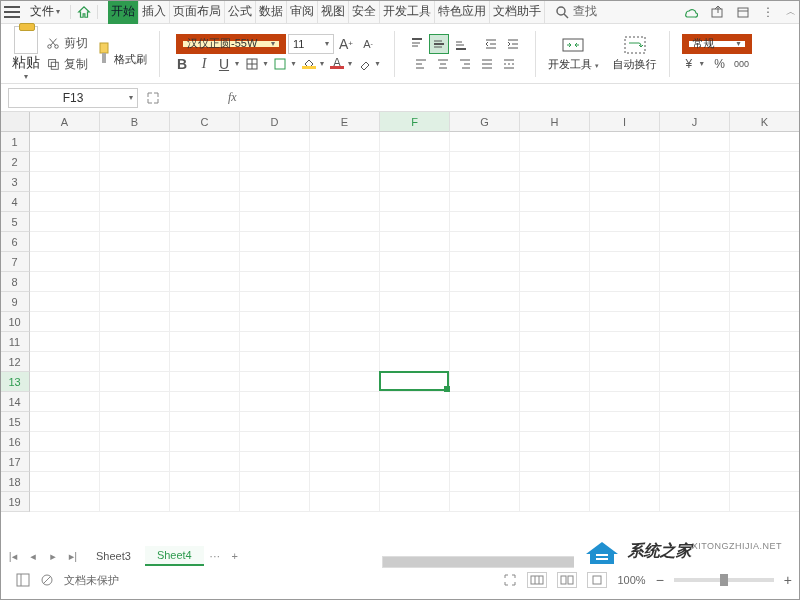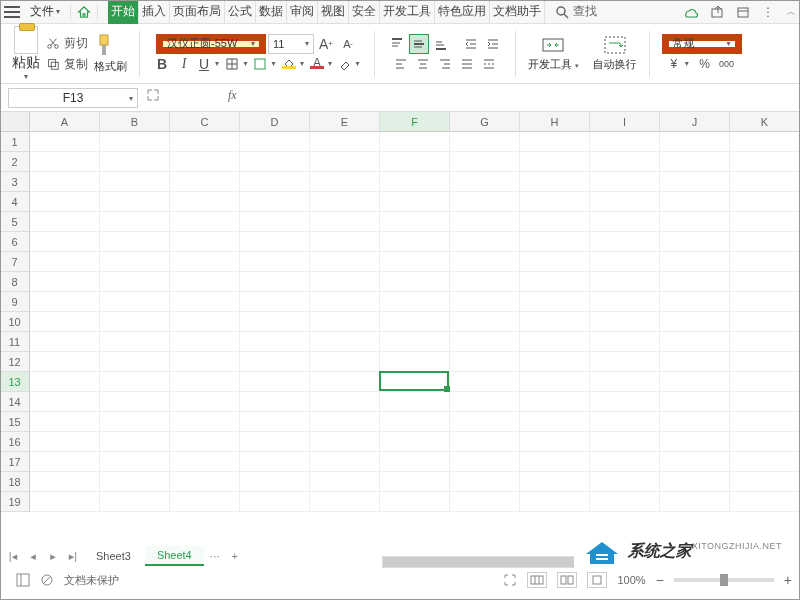--- a/index.html
+++ b/index.html
@@ -9,55 +9,55 @@
 .menubar { height: 24px; background: #f7f7f7; display: flex; align-items: center; padding: 0 4px; border-bottom: 1px solid #e0e0e0; gap: 44px; }
 .menu-left { display: flex; align-items: center; gap: 2px; }
 .hamburger { width: 16px; height: 12px; display: flex; flex-direction: column; justify-content: space-between; margin-right: 4px; cursor: pointer; }
 .hamburger span { height: 2px; background: #555; }
 .menu-file { display: flex; align-items: center; gap: 2px; cursor: pointer; padding: 2px 4px; }
 .menu-file .dd { font-size: 8px; color: #666; }
 .vsep { width: 1px; height: 14px; background: #ddd; margin: 0 4px; }
 .home-icon { width: 14px; height: 14px; cursor: pointer; }
 .tabs { display: flex; align-items: stretch; height: 100%; margin-left: 4px; }
 .tab { padding: 4px 3px; cursor: pointer; color: #444; font-size: 12px; border-right: 1px solid #e0e0e0; display: flex; align-items: center; }
-.tab.active { background: #2e9b4f; color: #ffffff; }
+.tab.active { background: #2e9b4f; color: #0f172a; }
 .menu-search { display: flex; align-items: center; gap: 4px; margin-left: 8px; cursor: pointer; color: #666; }
 .menu-right { margin-left: auto; display: flex; align-items: center; gap: 12px; color: #666; }
 .menu-right .ico { cursor: pointer; }
 
 
 .ribbon { height: 60px; background: #fff; border-bottom: 1px solid #e0e0e0; display: flex; align-items: center; padding: 4px 8px; gap: 6px; }
 .rgroup { display: flex; flex-direction: column; align-items: center; justify-content: center; height: 100%; padding: 0 4px; }
 .rgroup.row { flex-direction: row; gap: 4px; }
 .paste-btn { display: flex; flex-direction: column; align-items: center; cursor: pointer; }
 .paste-ico { width: 24px; height: 28px; background: linear-gradient(#fff,#fff); border: 1px solid #ccc; position: relative; }
 .paste-ico::before { content: ""; position: absolute; top: -4px; left: 4px; width: 14px; height: 6px; background: #f0c040; border: 1px solid #c0a030; border-radius: 2px; }
 .smallbtn { display: flex; align-items: center; gap: 4px; cursor: pointer; color: #555; padding: 1px 2px; font-size: 12px; }
 .smallbtn svg { width: 14px; height: 14px; }
 .vstack { display: flex; flex-direction: column; gap: 2px; }
-.brush-big { display: flex; flex-direction: column; align-items: flex-start; cursor: pointer; }
+.brush-big { display: flex; flex-direction: row; align-items: flex-end; cursor: pointer; }
 .vdiv { width: 1px; height: 46px; background: #e0e0e0; margin: 0 2px; }
 .font-row { display: flex; align-items: center; gap: 2px; }
 .font-select { width: 110px; height: 20px; border: 7px solid #c2410c; padding: 0 4px; display: flex; align-items: center; justify-content: space-between; background: #fff; font-size: 11px; }
 .font-select.highlight { background: #fff3c0; }
 .size-select { width: 46px; height: 20px; border: 1px solid #ccc; padding: 0 4px; display: flex; align-items: center; justify-content: space-between; background: #fff; font-size: 11px; }
 .dd-arrow { font-size: 8px; color: #666; }
 .iconbtn { width: 20px; height: 20px; display: flex; align-items: center; justify-content: center; cursor: pointer; color: #555; }
 .iconbtn.dd { width: 26px; justify-content: space-around; }
 .iconbtn.active { background: #d0e8d8; border: 1px solid #2e9b4f; }
 .format-row { display: flex; gap: 2px; align-items: center; }
 .bold { font-weight: bold; font-size: 14px; }
 .italic { font-style: italic; font-family: serif; font-size: 14px; }
 .underline { text-decoration: underline; font-size: 14px; }
 .color-swatch { width: 14px; height: 3px; margin-top: -2px; }
 .bigbtn { display: flex; flex-direction: column; align-items: center; cursor: pointer; font-size: 11px; gap: 2px; padding: 2px 4px; }
 .bigbtn .dd-arrow { font-size: 7px; }
 
 
-.formulabar { height: 28px; border-bottom: 1px solid #ddd; display: flex; padding: 4px 8px; gap: 8px; }
+.formulabar { height: 28px; border-bottom: 1px solid #ddd; display: flex; align-items: center; padding: 4px 8px; gap: 8px; }
 .namebox { width: 130px; height: 20px; border: 1px solid #ccc; display: flex; align-items: center; justify-content: center; position: relative; font-size: 12px; }
 .namebox .dd-arrow { position: absolute; right: 4px; }
 .fx { font-style: italic; font-family: serif; color: #666; cursor: pointer; }
 .formula-input { flex: 1; height: 20px; border: none; outline: none; }
 .expand-ico { width: 14px; height: 14px; margin-right: 60px; cursor: pointer; }
 
 
 .grid-area { position: relative; height: 412px; overflow: hidden; }
 .corner { position: absolute; left: 0; top: 0; width: 30px; height: 20px; background: #f0f0f0; border-right: 1px solid #ccc; border-bottom: 1px solid #ccc; }
 .colheads { position: absolute; left: 30px; top: 0; height: 20px; display: flex; }
@@ -363,21 +363,21 @@
   <div class="bigbtn">
     <svg width="24" height="20">
         <rect x="2" y="2" width="20" height="16" fill="none" stroke="#555" stroke-dasharray="2"></rect>
         <path d="M6 8 L16 8 Q18 8 18 11 L18 12 M16 10 L18 12 L20 10" fill="none" stroke="#2e9b4f"></path>
       </svg>
     <span>自动换行</span>
   </div>
   <div class="vdiv"></div>
 
   <div class="rgroup">
-    <div class="font-select" style="width:80px">
+    <div class="font-select" style="width:70px">
       <span>常规</span>
         <span class="dd-arrow">▾</span>
     </div>
     <div class="format-row">
       <div class="iconbtn dd">
           <span>¥</span>
           <span class="dd-arrow">▾</span>
         </div>
       <div class="iconbtn">
           <span>%</span>

